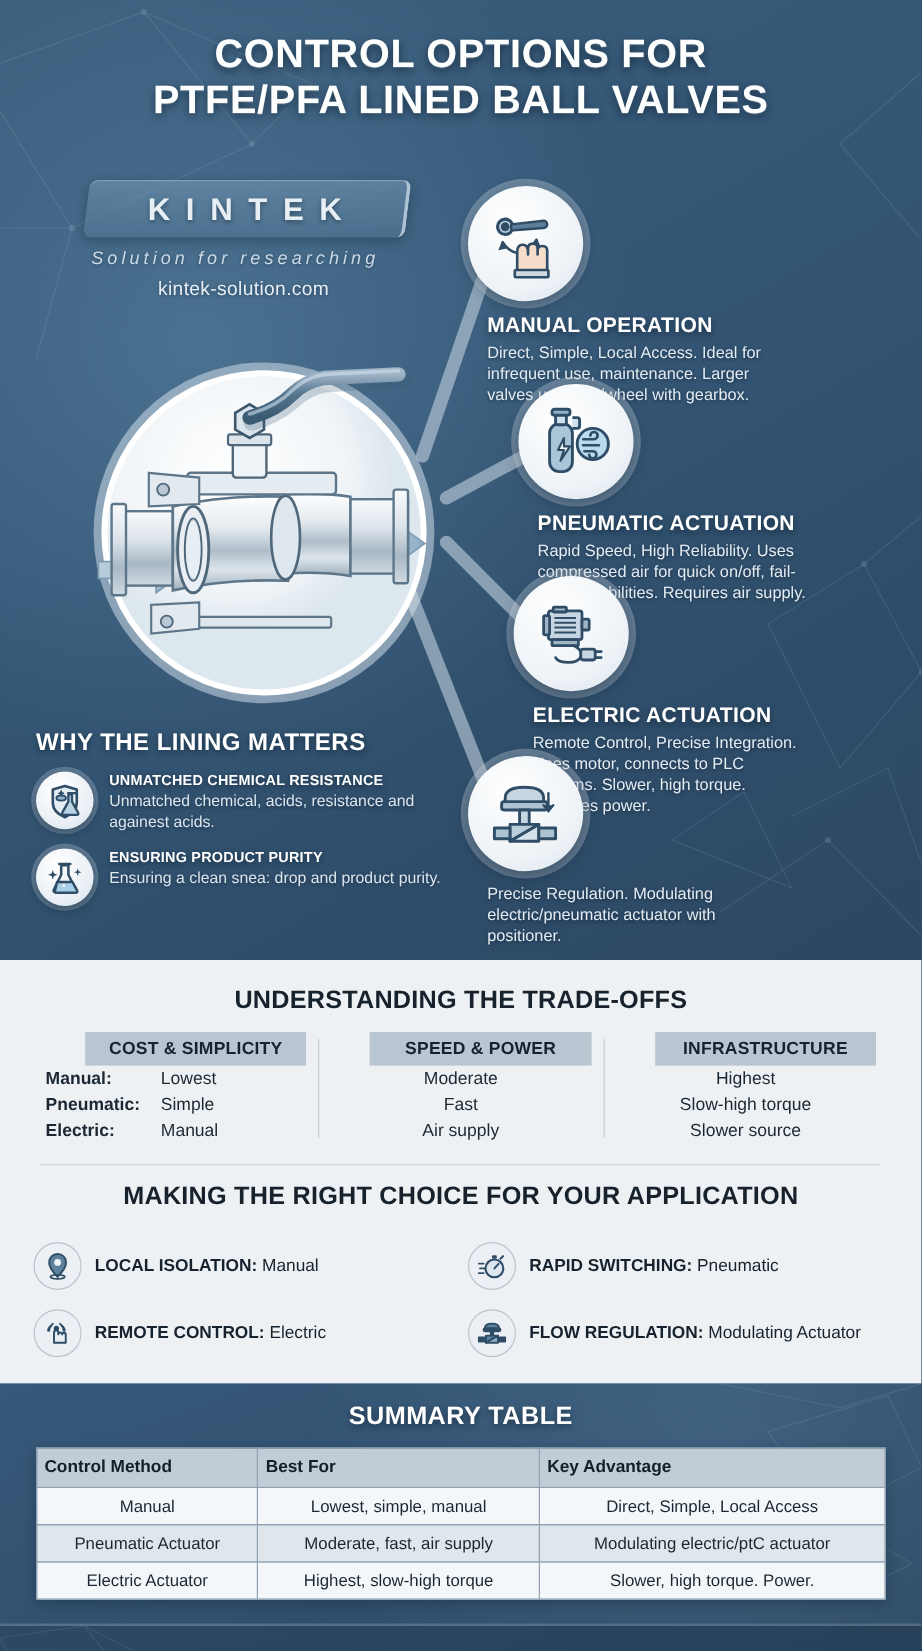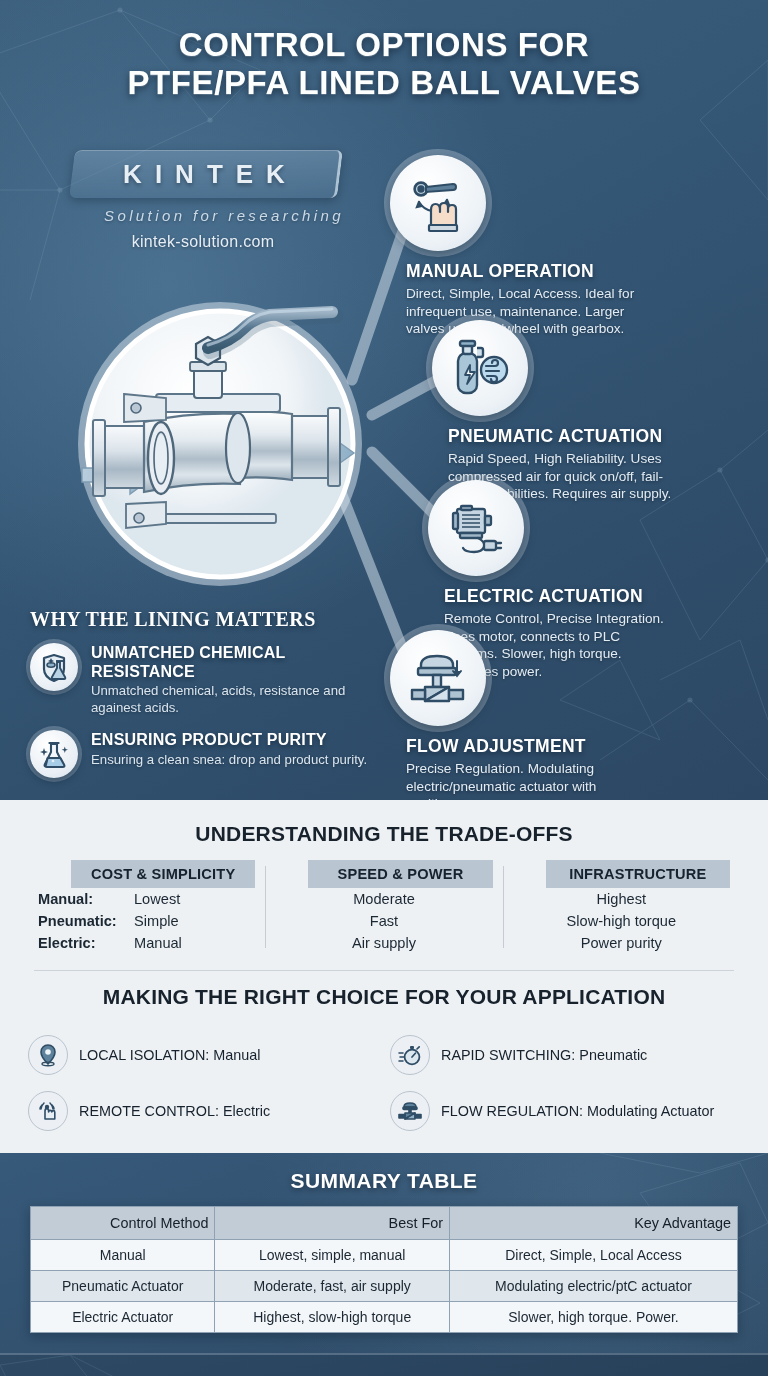--- a/index.html
+++ b/index.html
@@ -42,21 +42,20 @@
   .logo-word {
     transform:skewX(7deg);
     font-size:26px; font-weight:700; letter-spacing:13px;
     color:#e7eff5; text-align:center; line-height:48px; padding-left:12px;
     text-shadow:0 2px 4px rgba(10,25,40,.45);
   }
   .logo-tag {
     margin-top:9px; font-size:15px; font-style:italic; letter-spacing:3.4px;
     color:#cbdae6; font-weight:400; padding-left:4px;
     text-shadow:0 1px 3px rgba(10,25,40,.4);
-    text-align:center;
   }
   .logo-url {
     margin-top:9px; font-size:16px; color:#e6eef5; letter-spacing:.3px;
     text-align:center; width:262px;
     text-shadow:0 1px 3px rgba(10,25,40,.45);
   }
 
   
   .connectors { position:absolute; inset:0; z-index:1; }
 
@@ -83,32 +82,31 @@
     font-size:13.6px; line-height:1.29; color:#e4ecf3; max-width:232px;
     text-shadow:0 1px 3px rgba(8,22,36,.5);
   }
 
   
   .lining { position:absolute; left:30px; top:608px; z-index:4; width:346px; }
   .lining-h {
     font-size:20px; font-weight:700; color:#ffffff; letter-spacing:.4px;
     text-transform:uppercase; margin-bottom:12px;
     text-shadow:0 2px 5px rgba(8,22,36,.55);
-    font-family:Liberation Serif, serif;
   }
   .l-item { display:flex; align-items:flex-start; margin-bottom:14px; }
   .l-icon {
     width:48px; height:48px; border-radius:50%; flex:0 0 48px;
     background:radial-gradient(circle at 38% 30%,#ffffff,#e9eff5 65%,#d6e1ea 100%);
     box-shadow:0 3px 8px rgba(8,22,36,.4), 0 0 0 4px rgba(222,233,242,.26);
     display:flex; align-items:center; justify-content:center;
   }
   .l-txt { margin-left:13px; padding-top:1px; }
   .l-title {
-    font-size:16px; font-weight:700; color:#ffffff; letter-spacing:.2px;
+    font-size:12px; font-weight:700; color:#ffffff; letter-spacing:.2px;
     text-transform:uppercase; line-height:1.16;
     text-shadow:0 2px 4px rgba(8,22,36,.5);
   }
   .l-body {
     font-size:13.2px; line-height:1.26; color:#dbe5ee; margin-top:2px;
     text-shadow:0 1px 3px rgba(8,22,36,.45);
   }
 
   
   .light { background:#eef1f4; padding:16px 0 12px; position:relative; }
@@ -135,41 +133,41 @@
   .divider { height:1px; background:#ccd3da; margin:16px 34px 0; }
 
   .choices { display:flex; flex-wrap:wrap; padding:4px 22px 2px; }
   .choice { width:50%; display:flex; align-items:center; padding:8px 6px; }
   .ch-icon {
     width:40px; height:40px; border-radius:50%; flex:0 0 40px;
     background:#eceff3; border:1.6px solid #b9c4cf;
     display:flex; align-items:center; justify-content:center;
   }
   .ch-txt { margin-left:11px; font-size:14.4px; color:#16222d; }
-  .ch-txt b { font-weight:400; text-transform:uppercase;text-align:center; }
+  .ch-txt b { font-weight:700; text-transform:uppercase;text-align:center; }
 
   
   .summary {
     background:
       radial-gradient(circle at 78% 20%, rgba(104,146,178,.26), rgba(104,146,178,0) 55%),
       linear-gradient(160deg,#37597a 0%,#31506d 55%,#2d4964 100%);
     padding:16px 0 20px; position:relative; overflow:hidden;
   }
   .sum-h {
     text-align:center; font-size:21px; font-weight:700; color:#ffffff;
     letter-spacing:.4px; text-transform:uppercase; margin-bottom:13px;
     text-shadow:0 2px 5px rgba(8,22,36,.5); position:relative; z-index:2;
   }
   table.sum {
     width:708px; margin:0 auto; border-collapse:collapse; position:relative; z-index:2;
     box-shadow:0 3px 10px rgba(8,20,34,.3);
   }
   table.sum th {
-    background:#c2ccd6; color:#141f29; font-size:14.4px; font-weight:400;
-    padding:8px 6px; border:1px solid #8fa2b3; text-align:right;margin-top:33px;
+    background:#c2ccd6; color:#141f29; font-size:14.4px; font-weight:700;
+    padding:8px 6px; border:1px solid #8fa2b3; text-align:left;margin-top:33px;
   }
   table.sum td {
     background:#f4f7f9; color:#1b2732; font-size:14px; padding:7px 6px;
     border:1px solid #8fa2b3; text-align:center;
   }
   table.sum tr.alt td { background:#dfe6ec; }
 
   
   .footer {
     background:linear-gradient(165deg,#2d4964,#27405a);
@@ -387,21 +385,20 @@
             <rect x="5" y="43" width="13" height="9" fill="#aec3d2"></rect>
             <rect x="42" y="43" width="14" height="9" fill="#aec3d2"></rect>
           </g>
           <g stroke="#2f4d66" stroke-width="2" fill="none" stroke-linecap="round">
             <path d="M50 14 l0 14"></path>
             <path d="M46 24 l4 5 4 -5" fill="#2f4d66"></path>
           </g>
         </svg>
       </div>
       <div class="c-txt">
-        <div class="c-title">FLOW ADJUSTMENT</div>
         <div class="c-body">Precise Regulation. Modulating electric/pneumatic actuator with positioner.</div>
       </div>
     </div>
 
     <div class="lining">
       <div class="lining-h">WHY THE LINING MATTERS</div>
 
       <div class="l-item">
         <div class="l-icon">
           <svg width="32" height="32" viewBox="0 0 32 32">
@@ -483,21 +480,21 @@
       <div class="to-col center">
         <div class="to-head">INFRASTRUCTURE</div>
         <div class="to-rows">
           <div class="to-row">
             <span class="val">Highest</span>
           </div>
           <div class="to-row">
             <span class="val">Slow-high torque</span>
           </div>
           <div class="to-row">
-            <span class="val">Power purity</span>
+            <span class="val">Slower source</span>
           </div>
         </div>
       </div>
     </div>
 
     <div class="divider"></div>
 
     <div class="sec-h" style="margin-top:14px;">MAKING THE RIGHT CHOICE FOR YOUR APPLICATION</div>
 
     <div class="choices">

